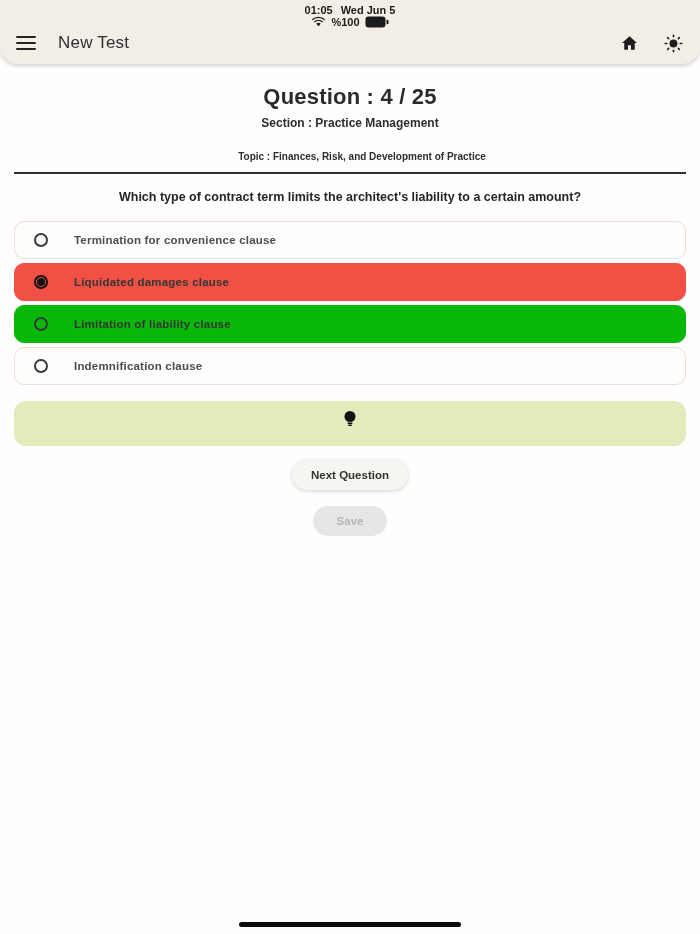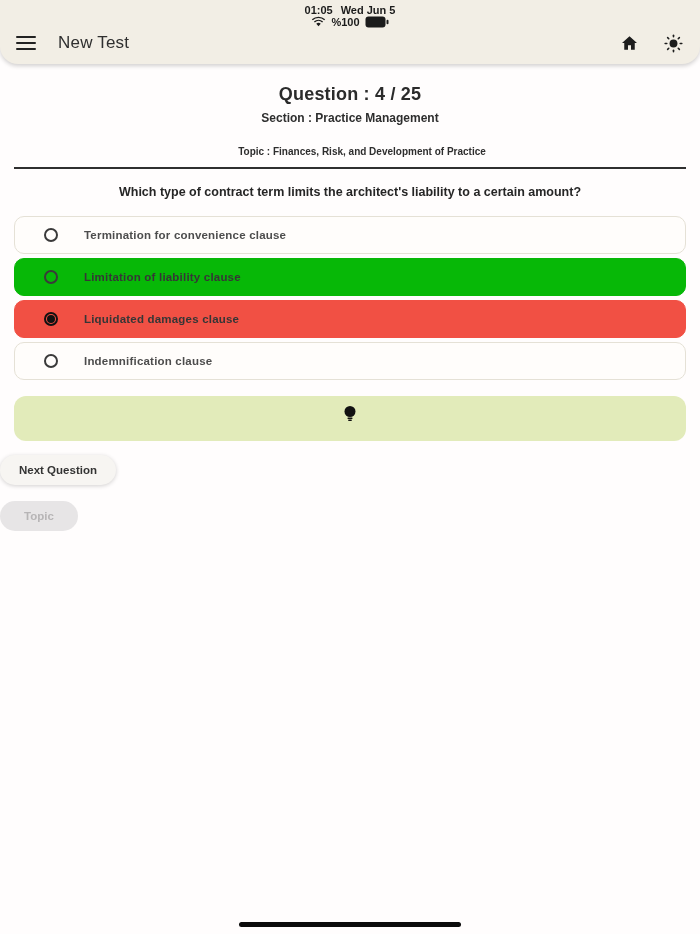--- a/index.html
+++ b/index.html
@@ -40,35 +40,35 @@
     padding: 0 16px;
   }
   .hamburger { width: 20px; cursor: pointer; }
   .hamburger div { height: 2.4px; background: #222; border-radius: 2px; margin: 3.6px 0; }
   .app-title { font-size: 17px; font-weight: 400; color: #2f2f2f; margin-left: 22px; letter-spacing: .2px; }
   .app-bar-actions { margin-left: auto; display: flex; align-items: center; gap: 22px; }
   .icon-btn { width: 22px; height: 22px; display: flex; align-items: center; justify-content: center; cursor: pointer; }
 
   
   .question-header { text-align: center; padding-top: 20px; }
-  .q-counter { font-size: 18px; font-weight: 700; color: #2b2b2b; letter-spacing: .2px; }
+  .q-counter { font-size: 22px; font-weight: 700; color: #2b2b2b; letter-spacing: .2px; }
   .q-section { font-size: 12px; font-weight: 700; color: #2e2e2e; margin-top: 6px; }
   .q-topic { font-size: 10px; font-weight: 600; color: #2e2e2e; margin-top: 21px; padding-left: 24px; }
   .divider { margin: 10px 14px 0 14px; border-bottom: 2px solid #2f2f2f; }
 
   .q-text { text-align: center; font-size: 12.5px; font-weight: 700; color: #262626; margin-top: 16px; }
 
   
   .options { margin: 17px 14px 0 14px; display: flex; flex-direction: column; gap: 4px; }
   .option {
     height: 38px;
     border-radius: 10px;
     display: flex;
     align-items: center;
-    padding-left: 29px;
+    padding-left: 19px;
     background: #fffdfb;
     border: 1px solid #e5e1d6;
     cursor: pointer;
   }
   .option.incorrect { background: #f15044; border-color: #f15044; }
   .option.correct  { background: #07b807; border-color: #07b807; }
   .radio {
     width: 14px; height: 14px;
     border: 2px solid #3a3a3a;
     border-radius: 50%;
@@ -84,21 +84,21 @@
   .explanation {
     margin: 16px 14px 0 14px;
     background: #e2ebba;
     border-radius: 12px;
     padding: 9px 12px 14px 12px;
   }
   .bulb-wrap { display: flex; justify-content: center; }
   .explanation-text { font-size: 11px; color: #1f1f1f; line-height: 1.85; margin-top: 7px; font-weight: 500; }
 
   
-  .btn-row { display: flex; }
+  .btn-row { display: flex; justify-content: center; }
   .pill-btn {
     border: none;
     border-radius: 17px;
     padding: 9px 19px;
     font-family: "Liberation Sans", sans-serif;
     font-size: 11.5px;
     font-weight: 600;
     cursor: pointer;
   }
   .next-btn {
@@ -192,27 +192,27 @@
 </div>
 <div class="divider"></div>
 
 <div class="q-text">Which type of contract term limits the architect's liability to a certain amount?</div>
 
 <div class="options" id="options">
     <div class="option">
       <span class="radio"></span>
       <span class="option-label">Termination for convenience clause</span>
     </div>
+    <div class="option incorrect">
+      <span class="radio on"></span>
+      <span class="option-label">Liquidated damages clause</span>
+    </div>
     <div class="option correct">
       <span class="radio"></span>
       <span class="option-label">Limitation of liability clause</span>
-    </div>
-    <div class="option incorrect">
-      <span class="radio on"></span>
-      <span class="option-label">Liquidated damages clause</span>
     </div>
     <div class="option">
       <span class="radio"></span>
       <span class="option-label">Indemnification clause</span>
     </div>
   </div>
 
 <div class="explanation">
   <div class="bulb-wrap">
     <span>
@@ -222,16 +222,16 @@
         <rect x="6.1" y="14.5" width="3.8" height="1.5" rx="0.7" fill="#111"></rect>
       </svg>
     </span>
   </div>
 </div>
 
 <div class="btn-row">
   <button class="pill-btn next-btn">Next Question</button>
 </div>
 <div class="btn-row">
-  <button class="pill-btn save-btn">Topic</button>
+  <button class="pill-btn save-btn">Save</button>
 </div>
 
 <div class="home-indicator"></div>
 
 </body></html>

